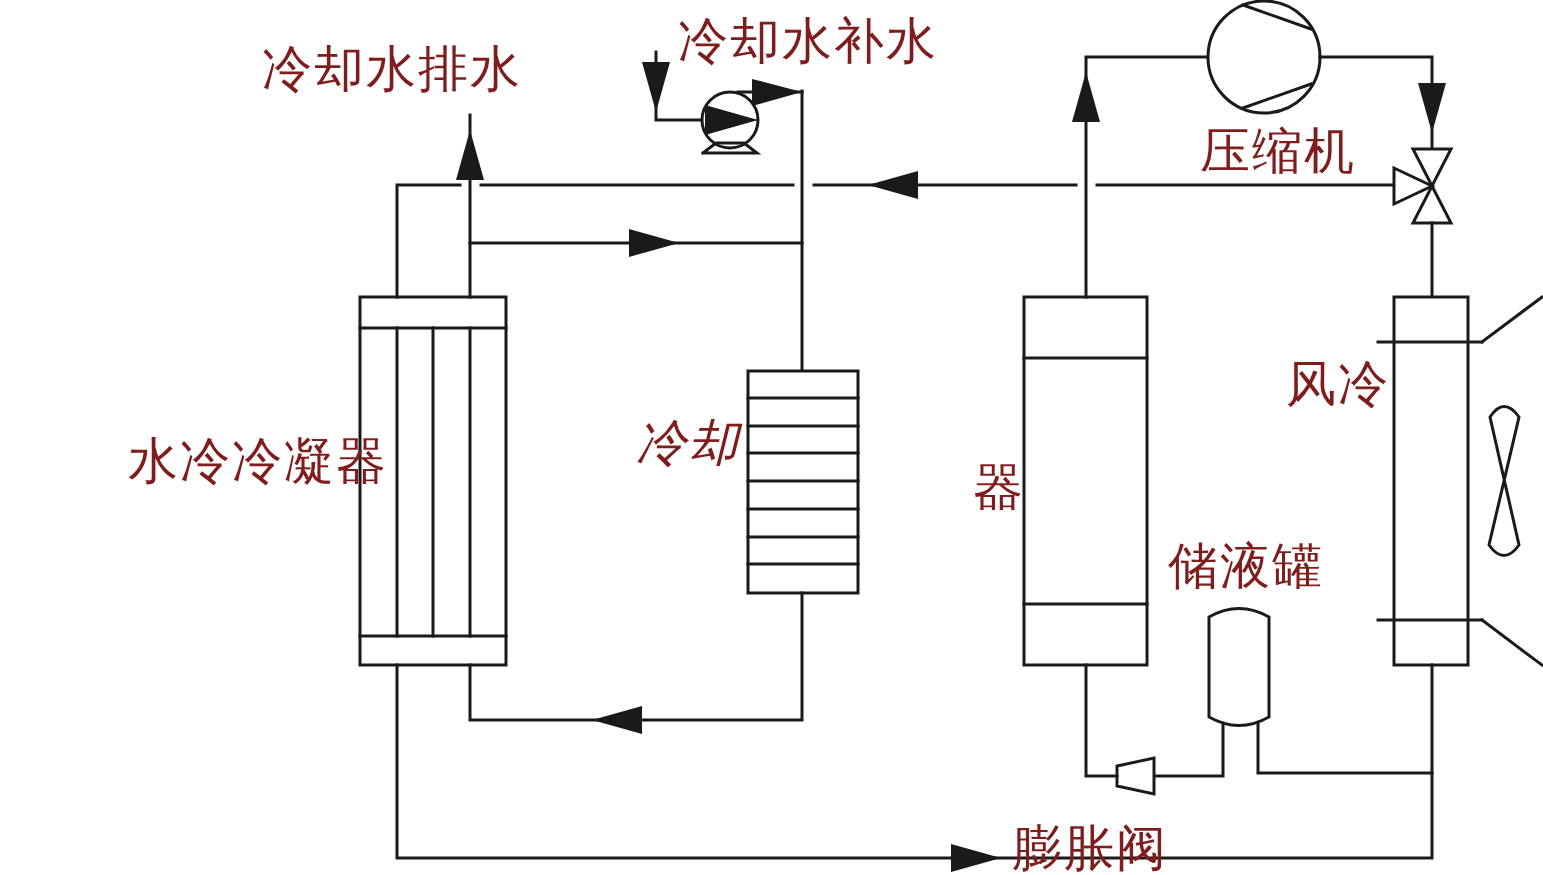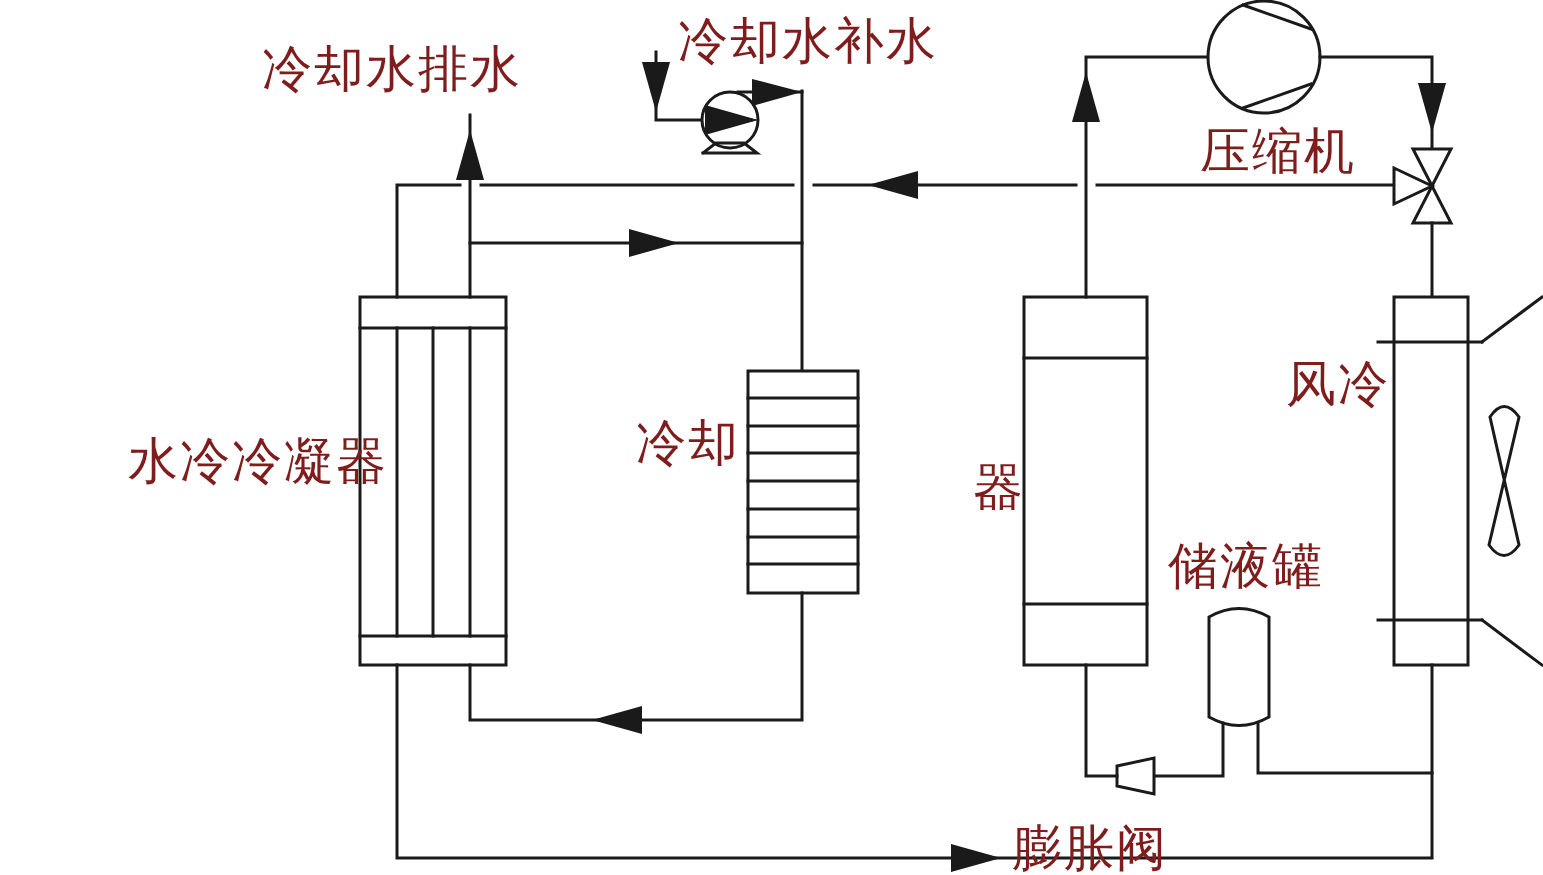--- a/index.html
+++ b/index.html
@@ -147,21 +147,21 @@
 </svg>
 
 <div class="label" style="left:262px; top:40px;">冷却水排水</div>
 <div class="label" style="left:678px; top:12px;">冷却水补水</div>
 <div class="label" style="left:1200px; top:122px;text-align:right;">压缩机</div>
 
 <div class="label center" style="left:16px; top:432px; width:350px;margin-left:22px;">
   <div>水冷冷凝器</div>
 </div>
 
-<div class="label center" style="left:600px; top:414px; width:140px;">
+<div class="label center" style="left:600px; top:414px; width:140px;font-style:italic;">
   <div>冷却</div>
 </div>
 
 <div class="label center" style="left:890px; top:458px; width:135px;">
   <div>器</div>
 </div>
 
 <div class="label center" style="left:1180px; top:355px; width:210px;">
   <div>风冷</div>
 </div>

